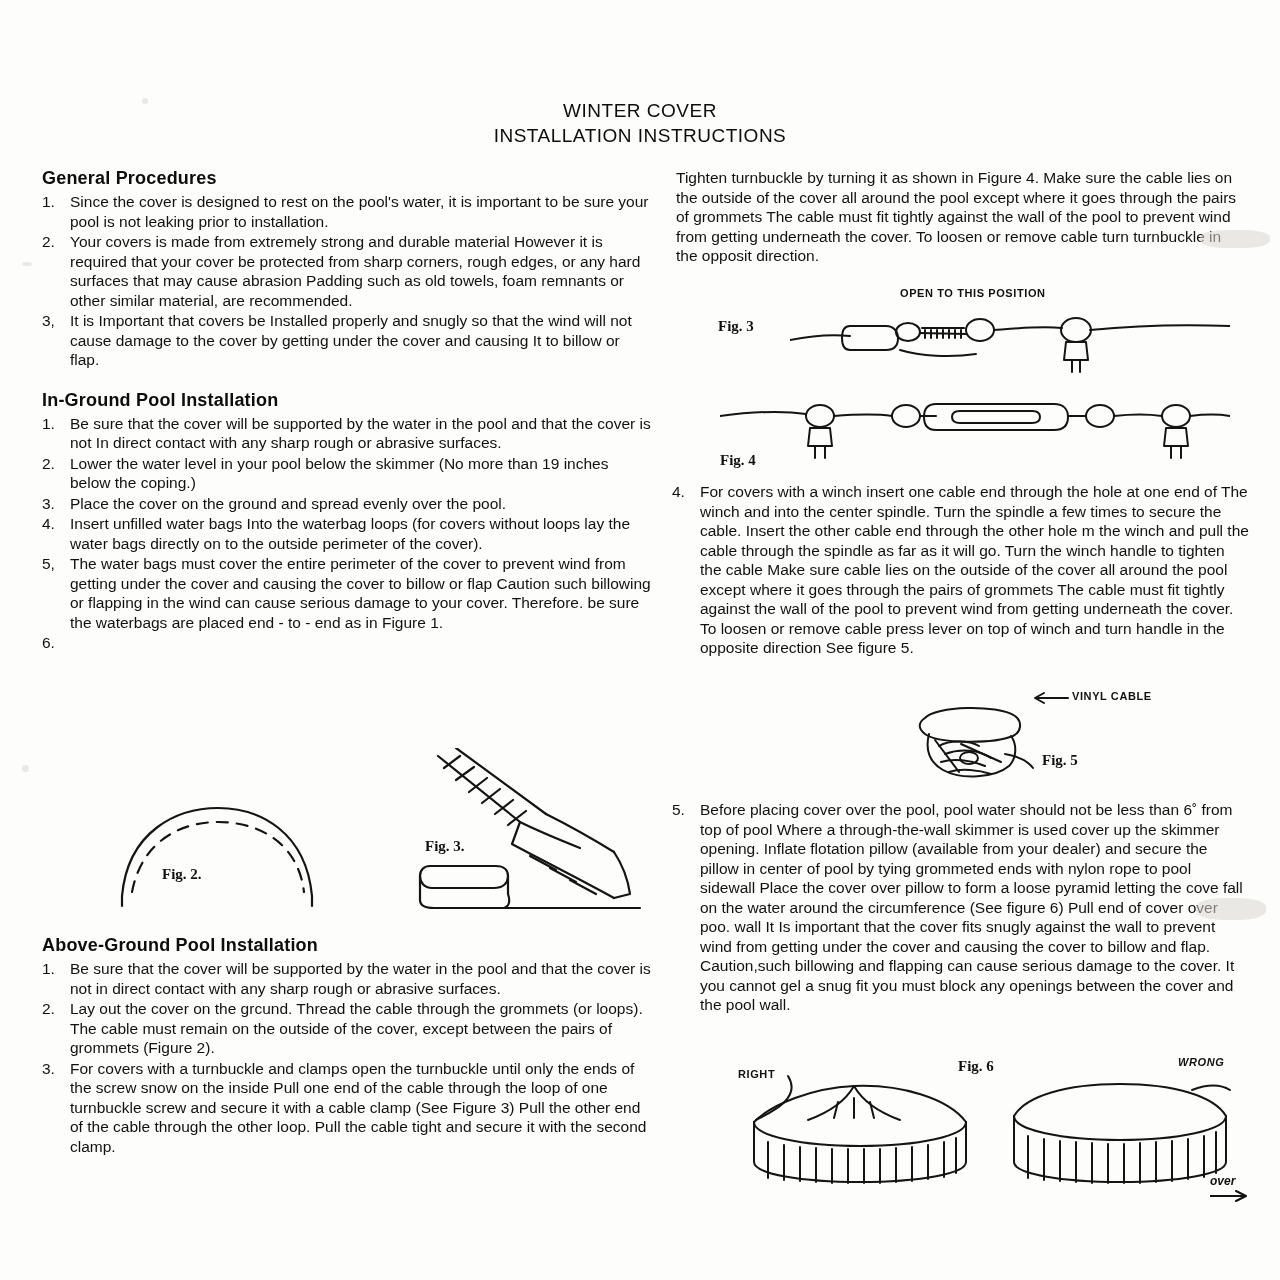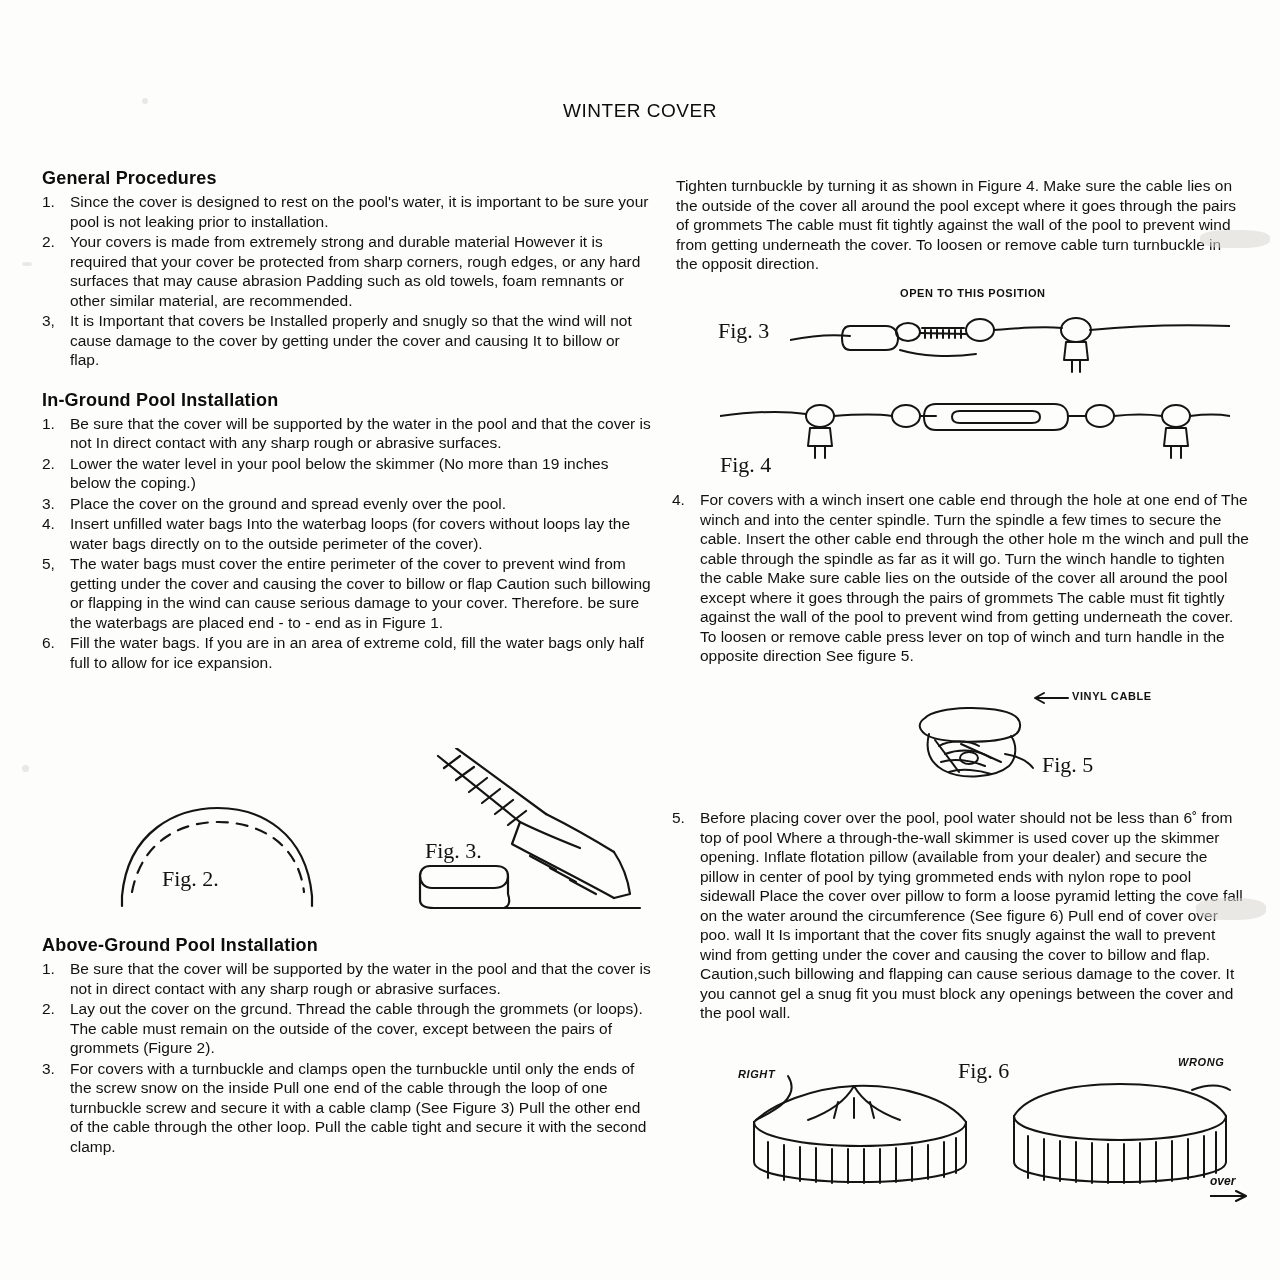--- a/index.html
+++ b/index.html
@@ -66,34 +66,34 @@
   ol.steps li .num {
     position: absolute;
     left: 0;
     top: 0;
     width: 24px;
     text-align: left;
   }
   p.para {
     font-size: 15.5px;
     line-height: 19.5px;
-    margin: 8px 0 6px 0;
+    margin: 0 0 6px 0;
   }
   p.para.indent-hang {
     padding-left: 28px;
     position: relative;
   }
   p.para .num {
     position: absolute;
     left: 0;
     top: 0;
   }
   .fig-label {
-    font-size: 22px;
-    font-weight: normal;
+    font-size: 15px;
+    font-weight: bold;
     font-family: "Liberation Serif", serif;
   }
   .fig-small-label {
     font-size: 11px;
     font-weight: bold;
     letter-spacing: 0.6px;
   }
   .figure {
     position: absolute;
   }
@@ -114,39 +114,40 @@
     opacity: 0.55;
   }
 </style>
 </head>
 <body>
 
 <div class="page">
 
   <div class="title-block">
     <div class="title-line">WINTER COVER</div>
+    <div class="title-line">INSTALLATION INSTRUCTIONS</div>
   </div>
 
   <div class="col col-left">
 
     <h2 class="section">General Procedures</h2>
     <ol class="steps">
       <li><span class="num">1.</span><span>Since the cover is designed to rest on the pool's water, it is important to be sure your pool is not leaking prior to installation.</span></li>
       <li><span class="num">2.</span><span>Your covers is made from extremely strong and durable material However it is required that your cover be protected from sharp corners, rough edges, or any hard surfaces that may cause abrasion Padding such as old towels, foam remnants or other similar material, are recommended.</span></li>
       <li><span class="num">3,</span><span>It is Important that covers be Installed properly and snugly so that the wind will not cause damage to the cover by getting under the cover and causing It to billow or flap.</span></li>
     </ol>
 
     <h2 class="section spaced">In-Ground Pool Installation</h2>
     <ol class="steps">
       <li><span class="num">1.</span><span>Be sure that the cover will be supported by the water in the pool and that the cover is not In direct contact with any sharp rough or abrasive surfaces.</span></li>
       <li><span class="num">2.</span><span>Lower the water level in your pool below the skimmer (No more than 19 inches below the coping.)</span></li>
       <li><span class="num">3.</span><span>Place the cover on the ground and spread evenly over the pool.</span></li>
       <li><span class="num">4.</span><span>Insert unfilled water bags Into the waterbag loops (for covers without loops lay the water bags directly on to the outside perimeter of the cover).</span></li>
       <li><span class="num">5,</span><span>The water bags must cover the entire perimeter of the cover to prevent wind from getting under the cover and causing the cover to billow or flap Caution such billowing or flapping in the wind can cause serious damage to your cover. Therefore. be sure the waterbags are placed end - to - end as in Figure 1.</span></li>
-      <li><span class="num">6.</span><span>Fill the water bags. If you are in an area of extreme cold, fill the water bags only half full to allow for ice expansion.</span></li>
+      <li><span class="num">6.</span></li>
     </ol>
   </div>
 
   <div class="figure" style="left: 400px; top: 748px;">
     <svg width="250" height="170" viewBox="0 0 250 170">
       <g class="ink" stroke-width="2.2" stroke-linecap="round" stroke-linejoin="round">
         <path d="M38 8 L120 74"></path>
         <path d="M56 0 L146 66"></path>
         <path d="M44 20 L60 8"></path>
         <path d="M56 32 L74 19"></path>
@@ -279,21 +280,21 @@
   </div>
   <div class="figure fig-label" style="left: 1042px; top: 752px;">Fig. 5</div>
 
   <div style="position:absolute; left:672px; top:800px; width:578px;">
     <p class="para indent-hang">
       <span class="num">5.</span>
       <span>Before placing cover over the pool, pool water should not be less than 6˚ from top of pool Where a through-the-wall skimmer is used cover up the skimmer opening. Inflate flotation pillow (available from your dealer) and secure the pillow in center of pool by tying grommeted ends with nylon rope to pool sidewall Place the cover over pillow to form a loose pyramid letting the cove fall on the water around the circumference (See figure 6) Pull end of cover over poo. wall It Is important that the cover fits snugly against the wall to prevent wind from getting under the cover and causing the cover to billow and flap. Caution,such billowing and flapping can cause serious damage to the cover. It you cannot gel a snug fit you must block any openings between the cover and the pool wall.</span>
     </p>
   </div>
 
-  <div class="figure fig-small-label" style="left: 738px; top: 1068px; font-style: italic;">RIGHT</div>
+  <div class="figure fig-small-label" style="left: 738px; top: 1068px; ">RIGHT</div>
   <div class="figure fig-small-label" style="left: 1178px; top: 1056px; font-style: italic;">WRONG</div>
   <div class="figure fig-label" style="left: 958px; top: 1058px;">Fig. 6</div>
 
   <div class="figure" style="left: 742px; top: 1066px;">
     <svg width="240" height="125" viewBox="0 0 240 125">
       <g class="ink" stroke-width="2" stroke-linecap="round" stroke-linejoin="round">
         <path d="M46 10 C 60 32, 30 46, 14 54"></path>
         <path d="M12 56 C 30 38, 70 22, 112 20 C 158 18, 206 32, 224 56"></path>
         <path d="M112 20 C 104 34, 88 46, 66 54"></path>
         <path d="M112 20 C 120 34, 136 46, 158 54"></path>

